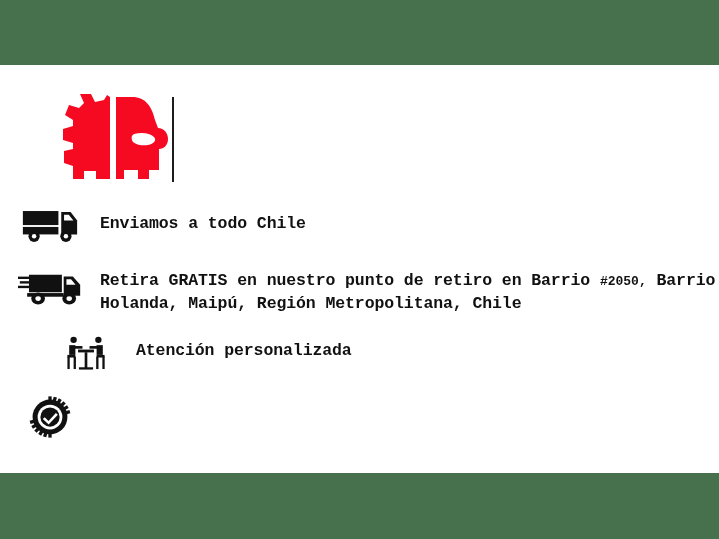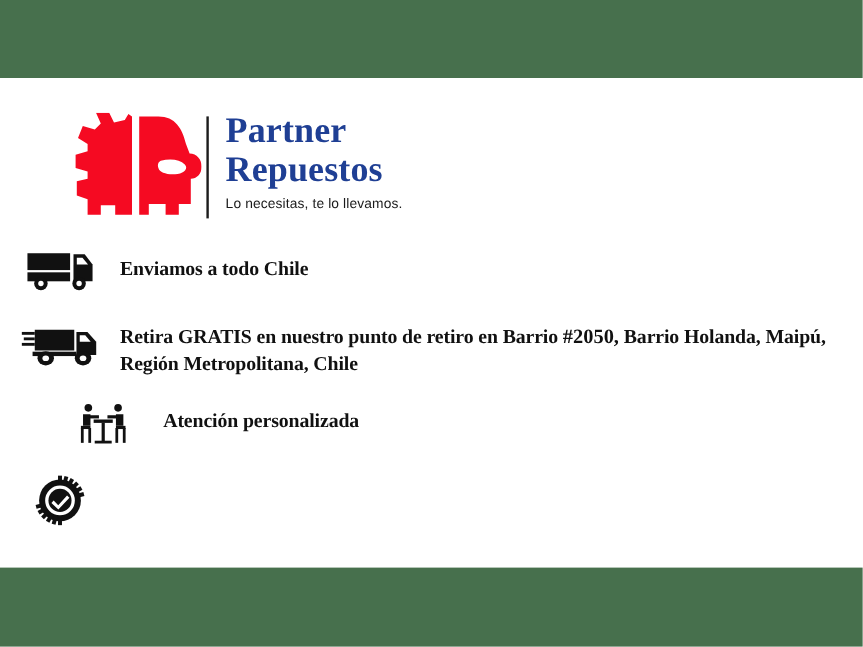--- a/index.html
+++ b/index.html
@@ -97,31 +97,31 @@
 
   .feature-icon {
     width: 100px;
     min-width: 100px;
     display: flex;
     align-items: center;
     justify-content: center;
     padding-top: 2px;
   }
   .feature-text {
-    font-family: Liberation Serif, serif;
+    font-family: Liberation Mono, monospace;
     font-weight: 700;
     font-size: 16.5px;
     line-height: 22px;
     color: #111111;
     letter-spacing: -0.1px;
     padding-top: 7px;
   }
   #feature-row-1 .feature-text { padding-top: 2px; }
   .small-num {
-    font-size: 17px;
+    font-size: 13px;
     font-weight: 700;
     letter-spacing: 0;
   }
 </style>
 </head>
 <body>
 
 <div id="banner">
 
   <div class="band" id="band-top"></div>
@@ -146,25 +146,20 @@
 
         <path fill="#ffffff" d="
           M74 40 C82 38 90 39 94 43 C97 46 94 50 88 51
           C80 52 73 50 72 46 C71 43 72 41 74 40 Z
           "></path>
       </svg>
     </div>
 
     <div id="logo-divider"></div>
 
-    <div id="logo-wordmark">
-      <div class="brand-line">Partner</div>
-      <div class="brand-line">Repuestos</div>
-      <div id="brand-tagline">Lo necesitas, te lo llevamos.</div>
-    </div>
 
   </div>
 
   <div id="features">
 
     <div class="feature-row" id="feature-row-0">
       <div class="feature-icon">
         <svg viewBox="0 0 62 38" width="58" height="36" aria-hidden="true">
           <rect x="2" y="3" width="38" height="15" fill="#111111"></rect>
           <rect x="2" y="20" width="38" height="8" fill="#111111"></rect>

